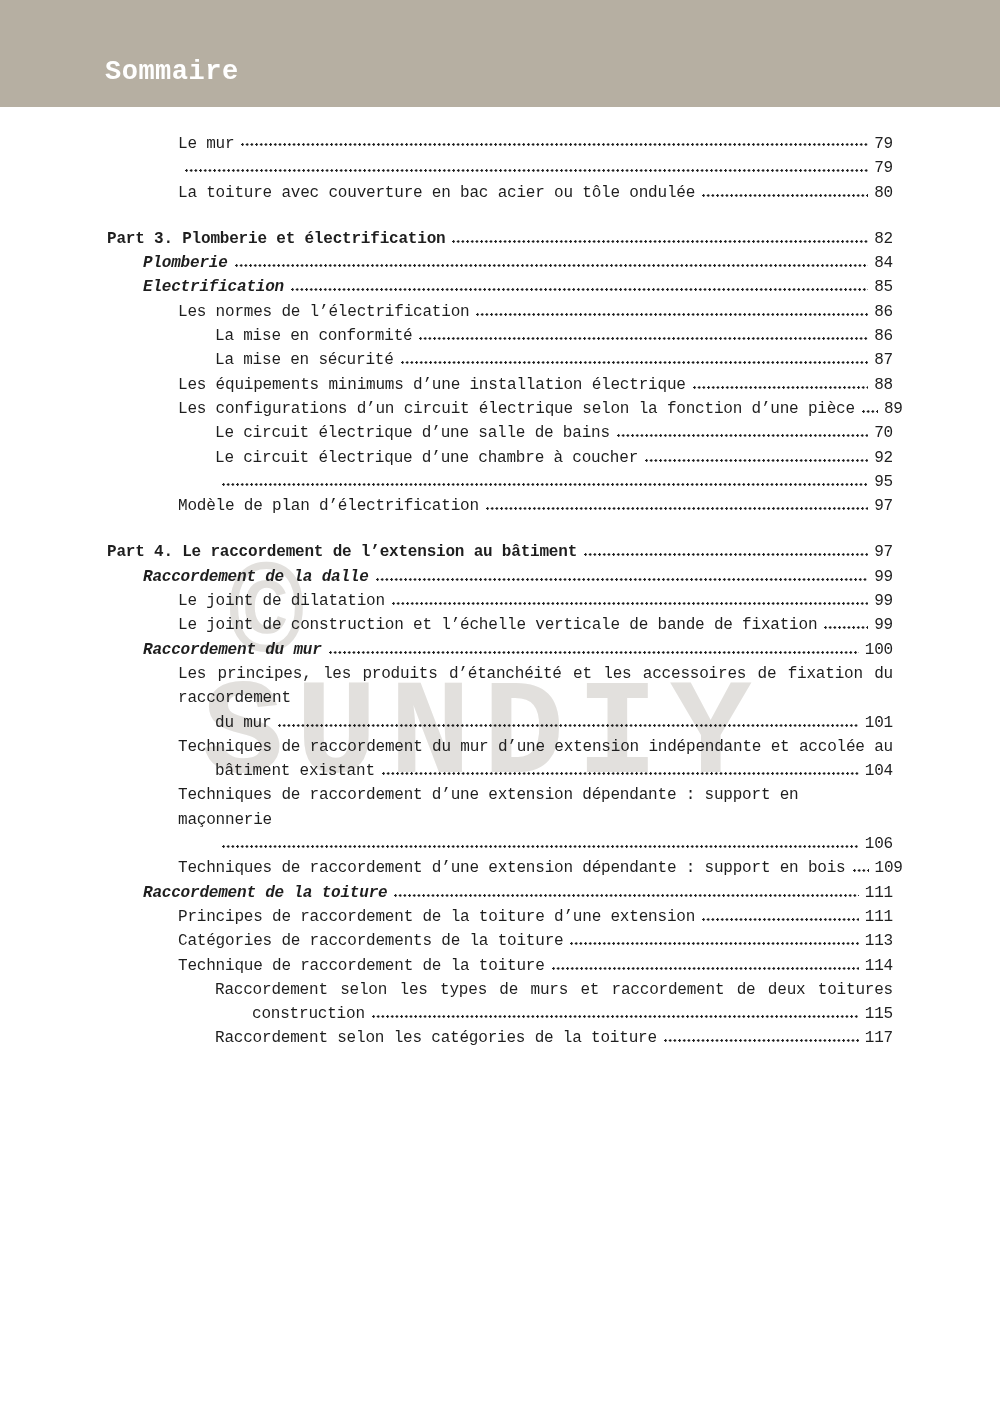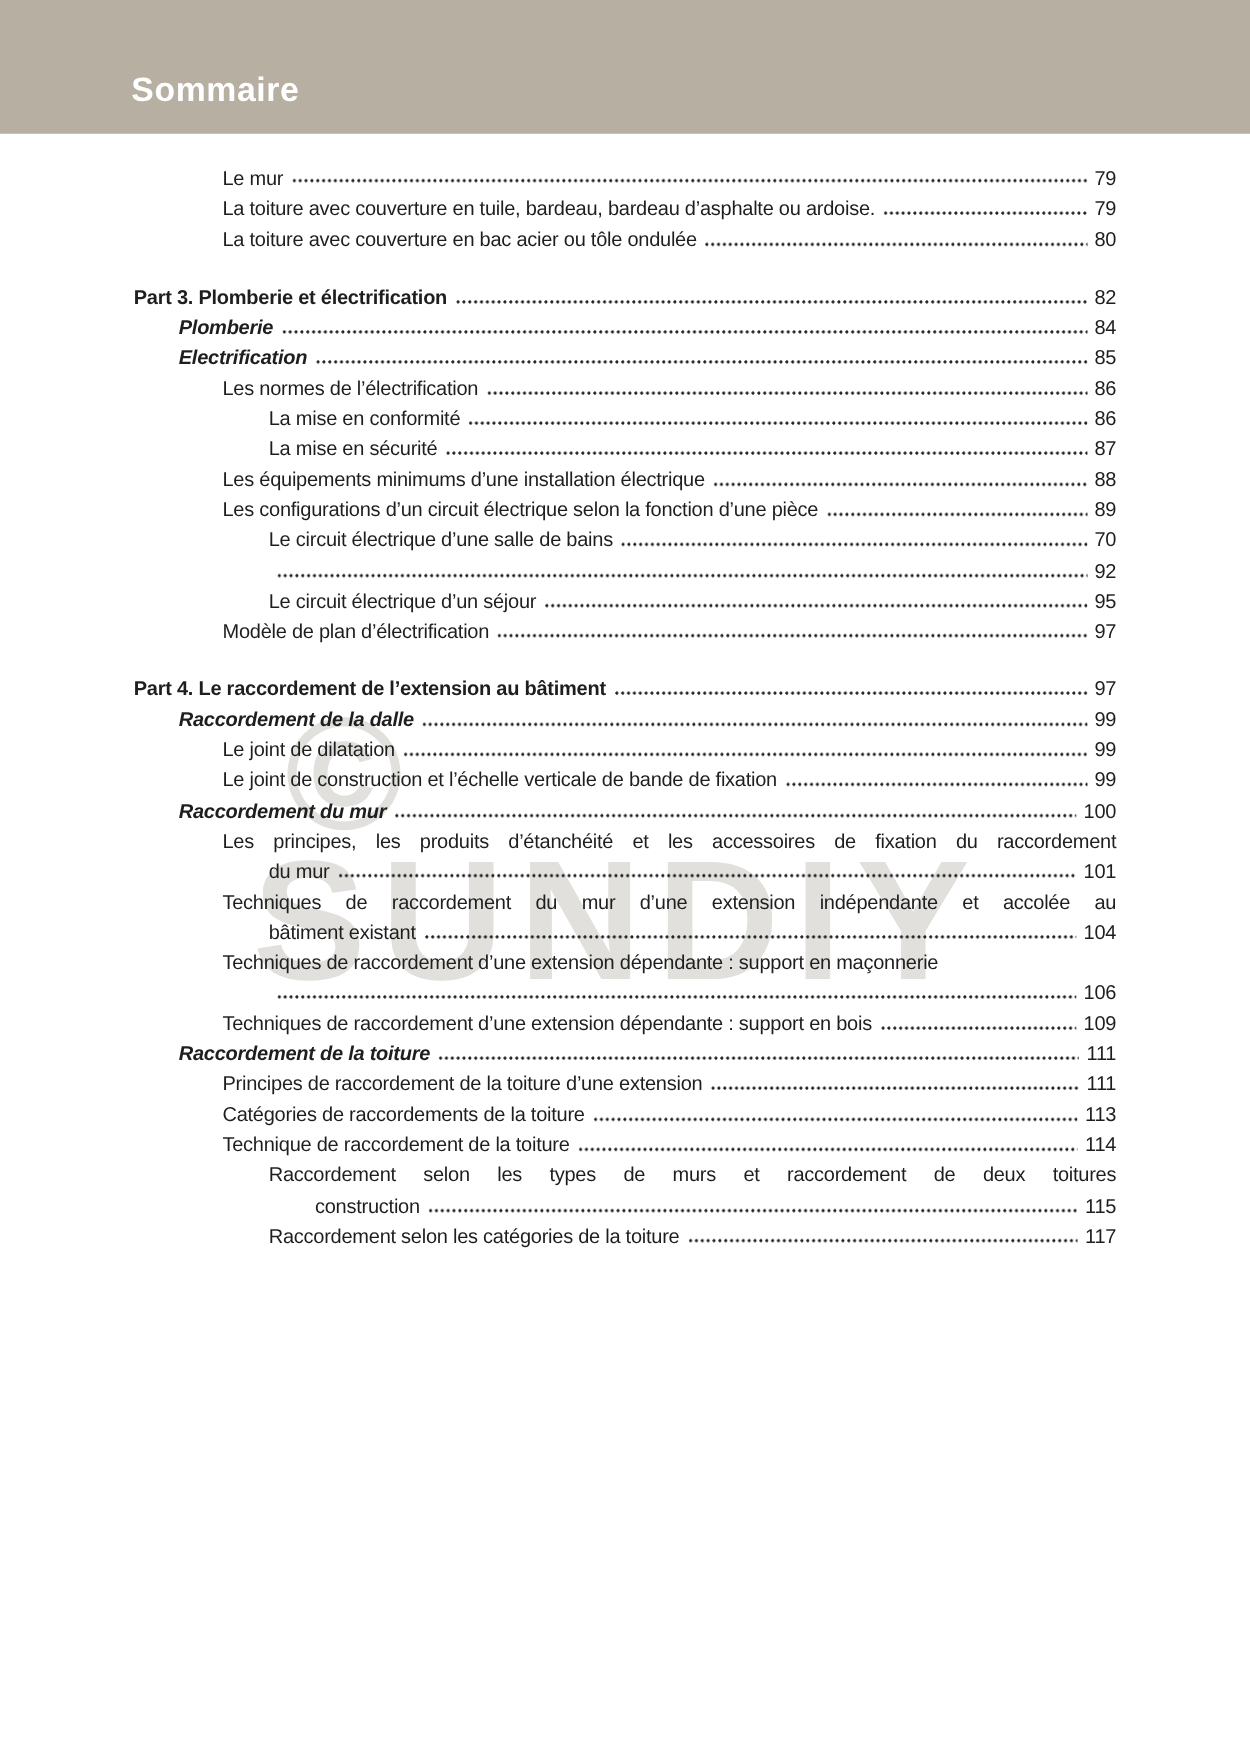--- a/index.html
+++ b/index.html
@@ -1,19 +1,19 @@
 <!DOCTYPE html>
 <html style="--header-bg: #b6afa2; --header-text: #ffffff; --text-color: #1e1e1e; --watermark-color: #e2e0dd;"><head>
 <meta charset="utf-8">
 <style>
   html,body { margin:0; padding:0; background:#ffffff; }
   .page {
     position:relative; width:1000px; height:1110px; overflow:hidden;
     background:#ffffff;
-    font-family:Liberation Sans, sans-serif;
+    font-family:Liberation Mono, monospace;
     color:var(--text-color, #1e1e1e);
   }
   .header {
     position:absolute; left:0; top:0; width:1000px; height:107px;
     background:var(--header-bg, #b6afa2); z-index:3;
   }
   .header-title {
     position:absolute; left:105px; top:59px;
     font-size:27px; font-weight:bold; line-height:1;
     color:var(--header-text, #ffffff); letter-spacing:0.5px;
@@ -61,21 +61,20 @@
     <div class="wm-text">SUNDIY</div>
   </div>
 
   <div class="toc" id="toc">
       <div class="row" style="padding-left: 71px; align-items: center;">
         <span class="label ">Le mur</span>
         <span class="leader"></span>
         <span class="page-num">79</span>
       </div>
       <div class="row" style="padding-left: 71px;">
-        <span class="label ">La toiture avec couverture en tuile, bardeau, bardeau d’asphalte ou ardoise.</span>
         <span class="leader"></span>
         <span class="page-num">79</span>
       </div>
       <div class="row" style="padding-left: 71px;">
         <span class="label ">La toiture avec couverture en bac acier ou tôle ondulée</span>
         <span class="leader"></span>
         <span class="page-num">80</span>
       </div>
       <div class="row gap" style="padding-left: 0px;">
         <span class="label part">Part 3. Plomberie et électrification</span>
@@ -116,25 +115,25 @@
         <span class="label ">Les configurations d’un circuit électrique selon la fonction d’une pièce</span>
         <span class="leader"></span>
         <span class="page-num">89</span>
       </div>
       <div class="row" style="padding-left: 108px;">
         <span class="label ">Le circuit électrique d’une salle de bains</span>
         <span class="leader"></span>
         <span class="page-num">70</span>
       </div>
       <div class="row" style="padding-left: 108px;">
+        <span class="label ">Le circuit électrique d’une chambre à coucher</span>
         <span class="leader"></span>
         <span class="page-num">92</span>
       </div>
       <div class="row" style="padding-left: 108px;">
-        <span class="label ">Le circuit électrique d’un séjour</span>
         <span class="leader"></span>
         <span class="page-num">95</span>
       </div>
       <div class="row" style="padding-left: 71px;">
         <span class="label ">Modèle de plan d’électrification</span>
         <span class="leader"></span>
         <span class="page-num">97</span>
       </div>
       <div class="row gap" style="padding-left: 0px;">
         <span class="label part">Part 4. Le raccordement de l’extension au bâtiment</span>

